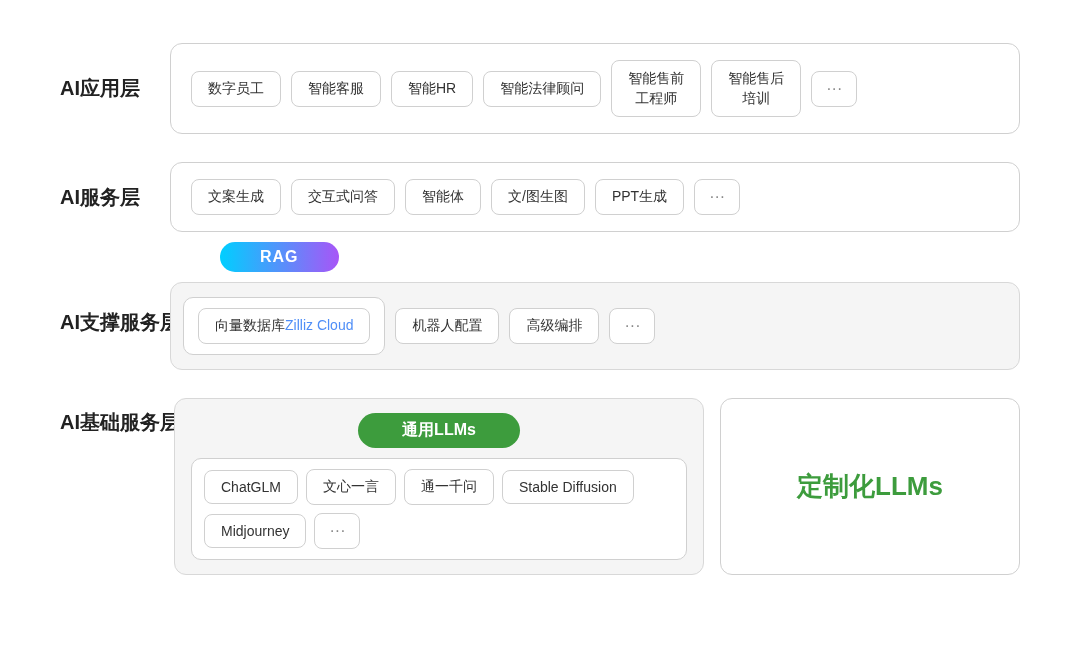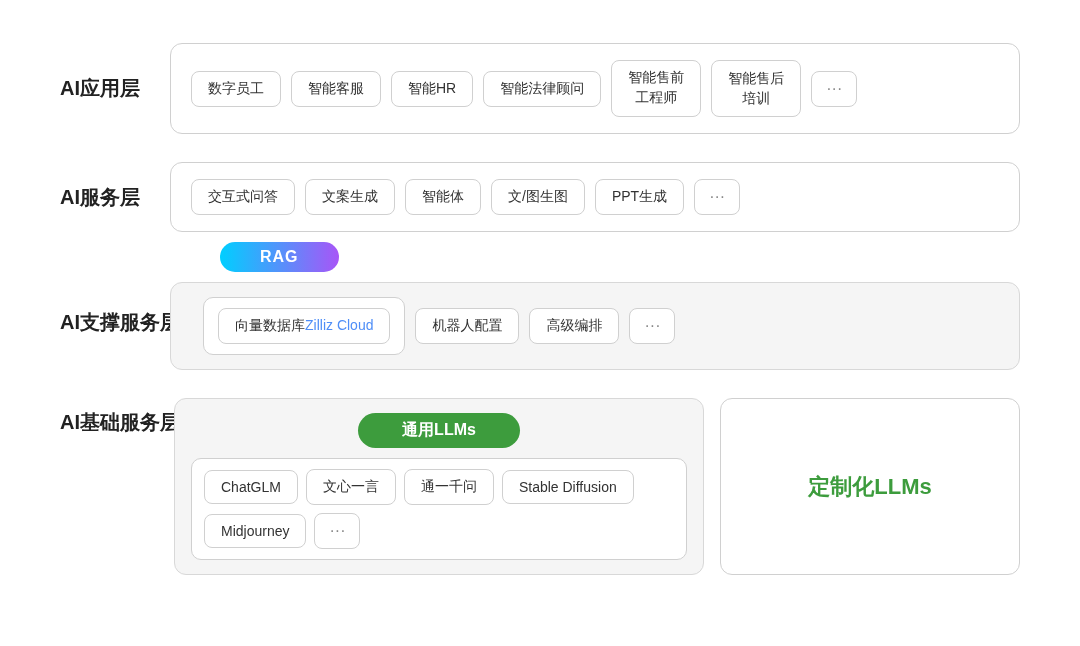--- a/index.html
+++ b/index.html
@@ -117,34 +117,34 @@
       border: 1.5px solid #d0d0d0;
       border-radius: 12px;
       padding: 30px 20px;
       display: flex;
       align-items: center;
       justify-content: center;
       background: #fff;
       min-height: 120px;
     }
     .custom-llm-text {
-      font-size: 22px;
+      font-size: 26px;
       font-weight: 600;
       color: #3d9c3d;
     }
     
     .support-combined {
       flex: 1;
       position: relative;
       padding-top: 22px;
     }
     .support-combined-inner {
       border: 1.5px solid #d8d8d8;
       border-radius: 12px;
-      padding: 14px 32px;
+      padding: 14px 12px;
       background: #f5f5f5;
       display: flex;
       gap: 10px;
       align-items: center;
       flex-wrap: wrap;
     }
     .support-left-box {
       border: 1.5px solid #d0d0d0;
       border-radius: 10px;
       padding: 10px 14px;
@@ -160,31 +160,31 @@
 
 <div class="diagram">
 
   <div class="layer-row">
     <div class="layer-label">AI应用层</div>
     <div class="layer-box">
       <div class="chip">数字员工</div>
       <div class="chip">智能客服</div>
       <div class="chip">智能HR</div>
       <div class="chip">智能法律顾问</div>
-      <div class="chip" style="text-align:center;line-height:1.4;font-family:Liberation Mono, monospace;">智能售前<br>工程师</div>
+      <div class="chip" style="text-align:center;line-height:1.4;">智能售前<br>工程师</div>
       <div class="chip" style="text-align:center;line-height:1.4;">智能售后<br>培训</div>
       <div class="chip-dots">···</div>
     </div>
   </div>
 
   <div class="layer-row">
     <div class="layer-label">AI服务层</div>
     <div class="layer-box">
+      <div class="chip">文案生成</div>
       <div class="chip">交互式问答</div>
-      <div class="chip">文案生成</div>
       <div class="chip">智能体</div>
       <div class="chip">文/图生图</div>
       <div class="chip">PPT生成</div>
       <div class="chip-dots">···</div>
     </div>
   </div>
 
   <div class="layer-row" style="align-items:flex-start; padding-top: 0;">
     <div class="layer-label" style="padding-top: 48px; line-height: 1.4;">AI支撑服务层</div>
     <div class="support-combined">

